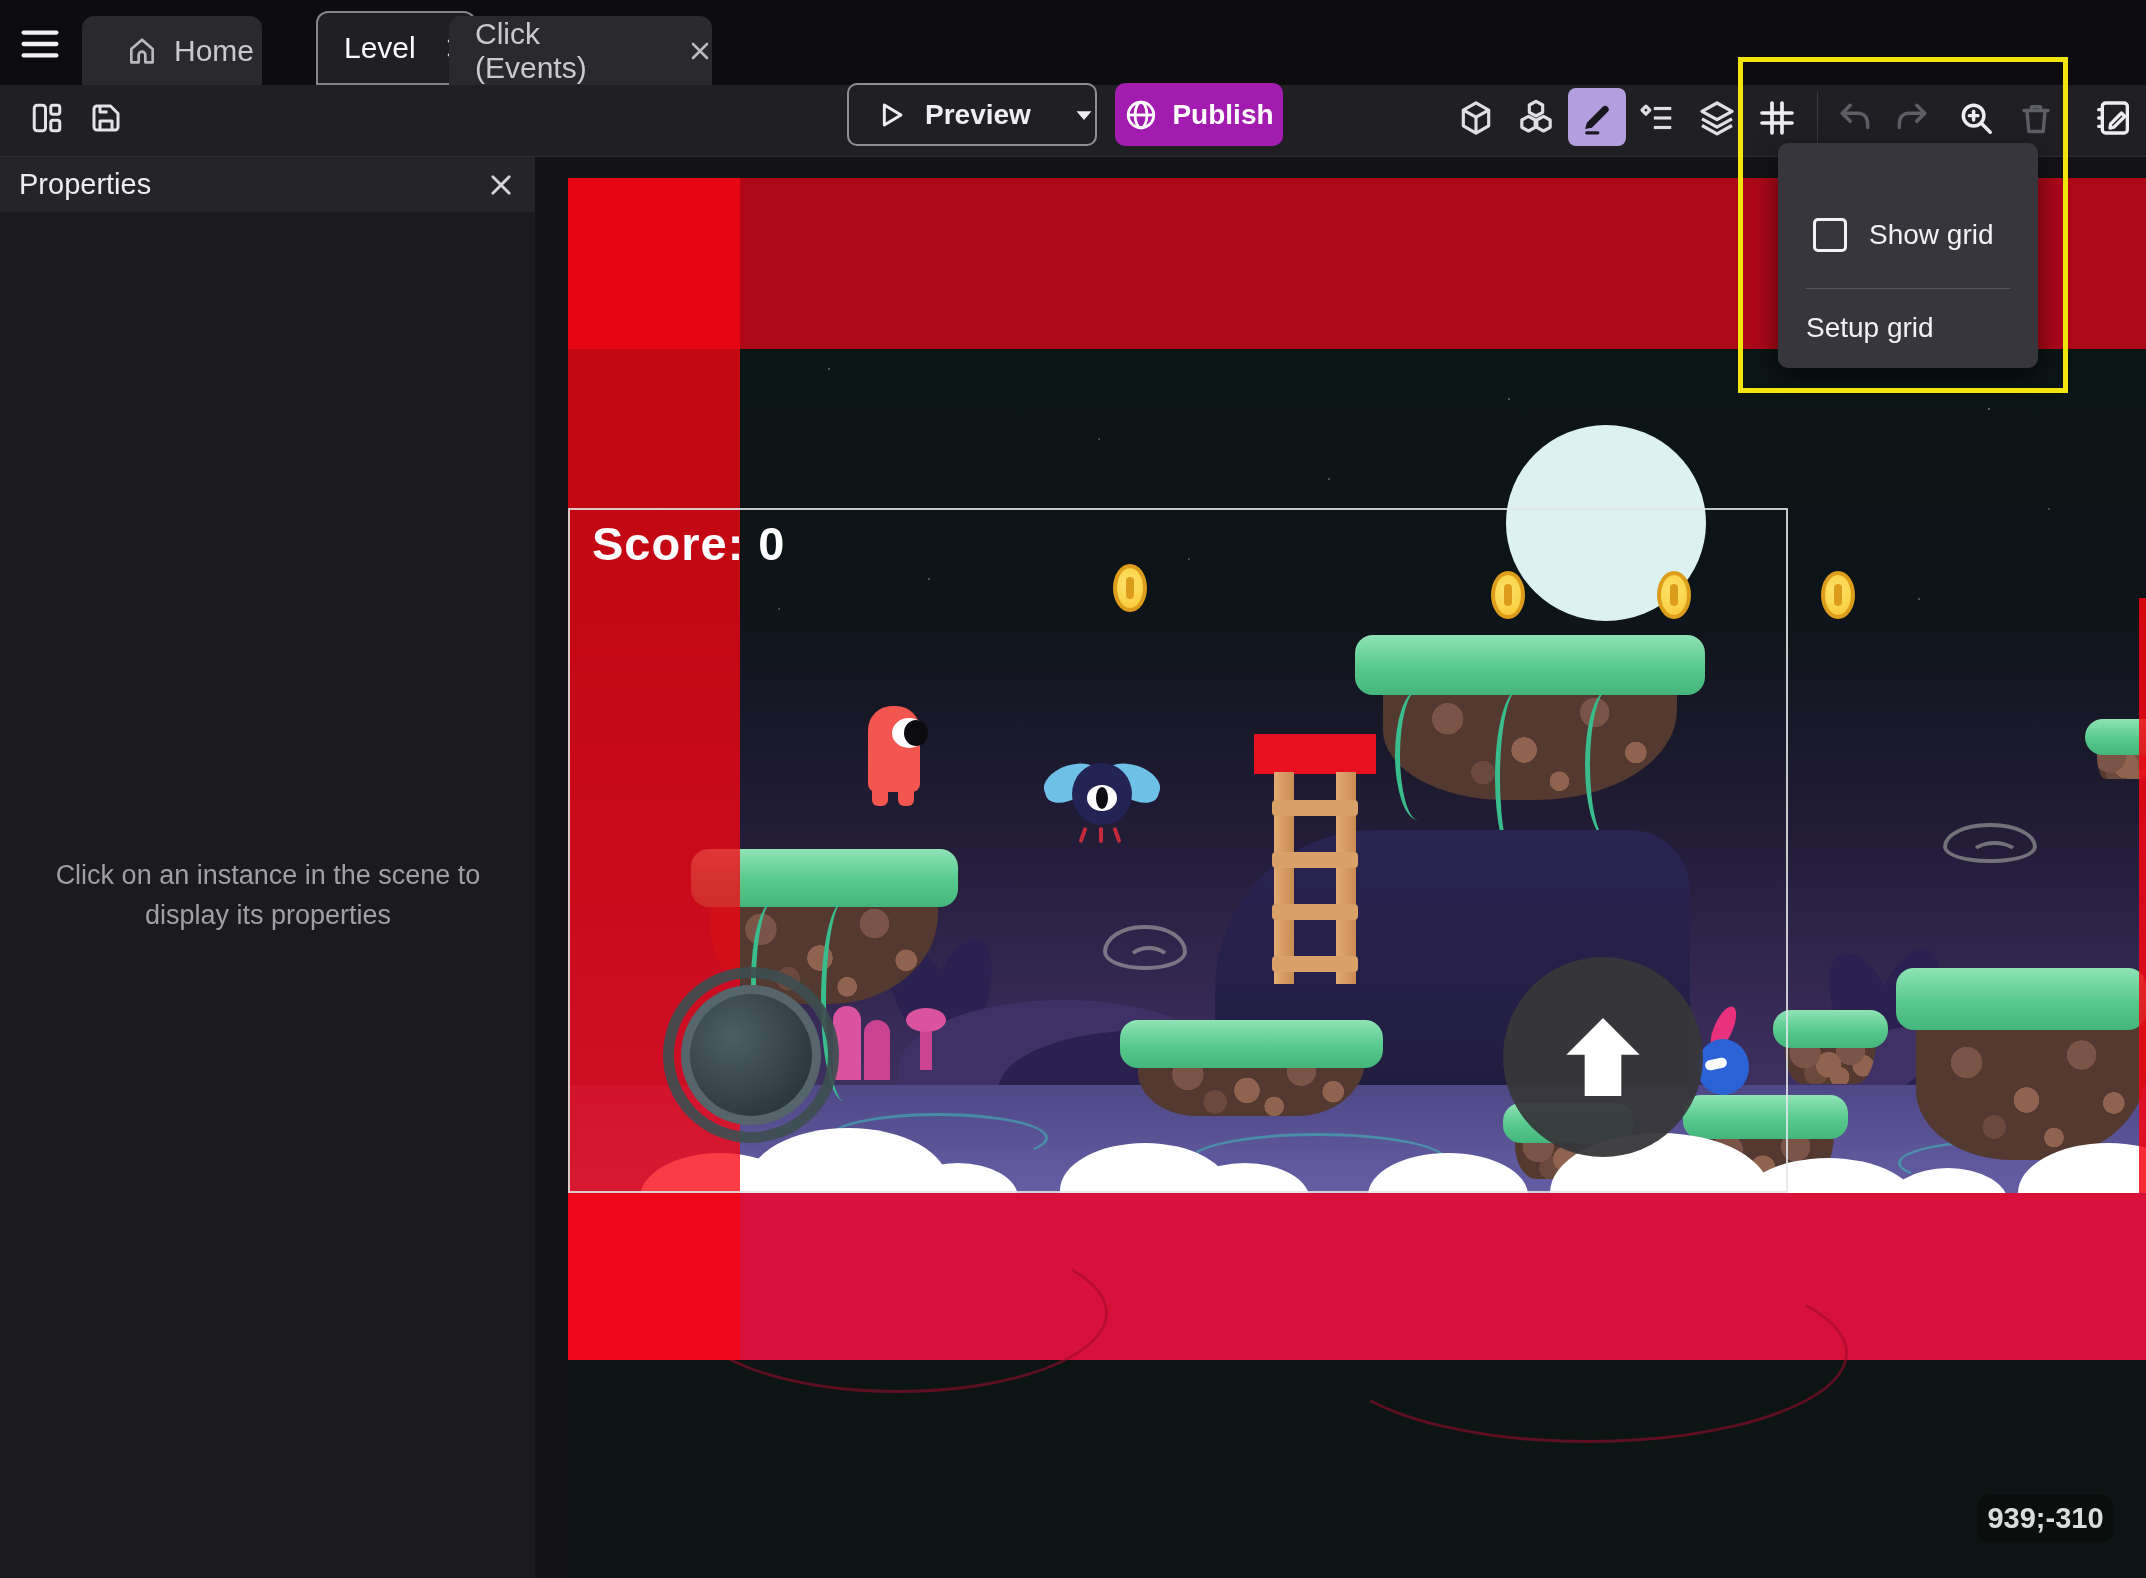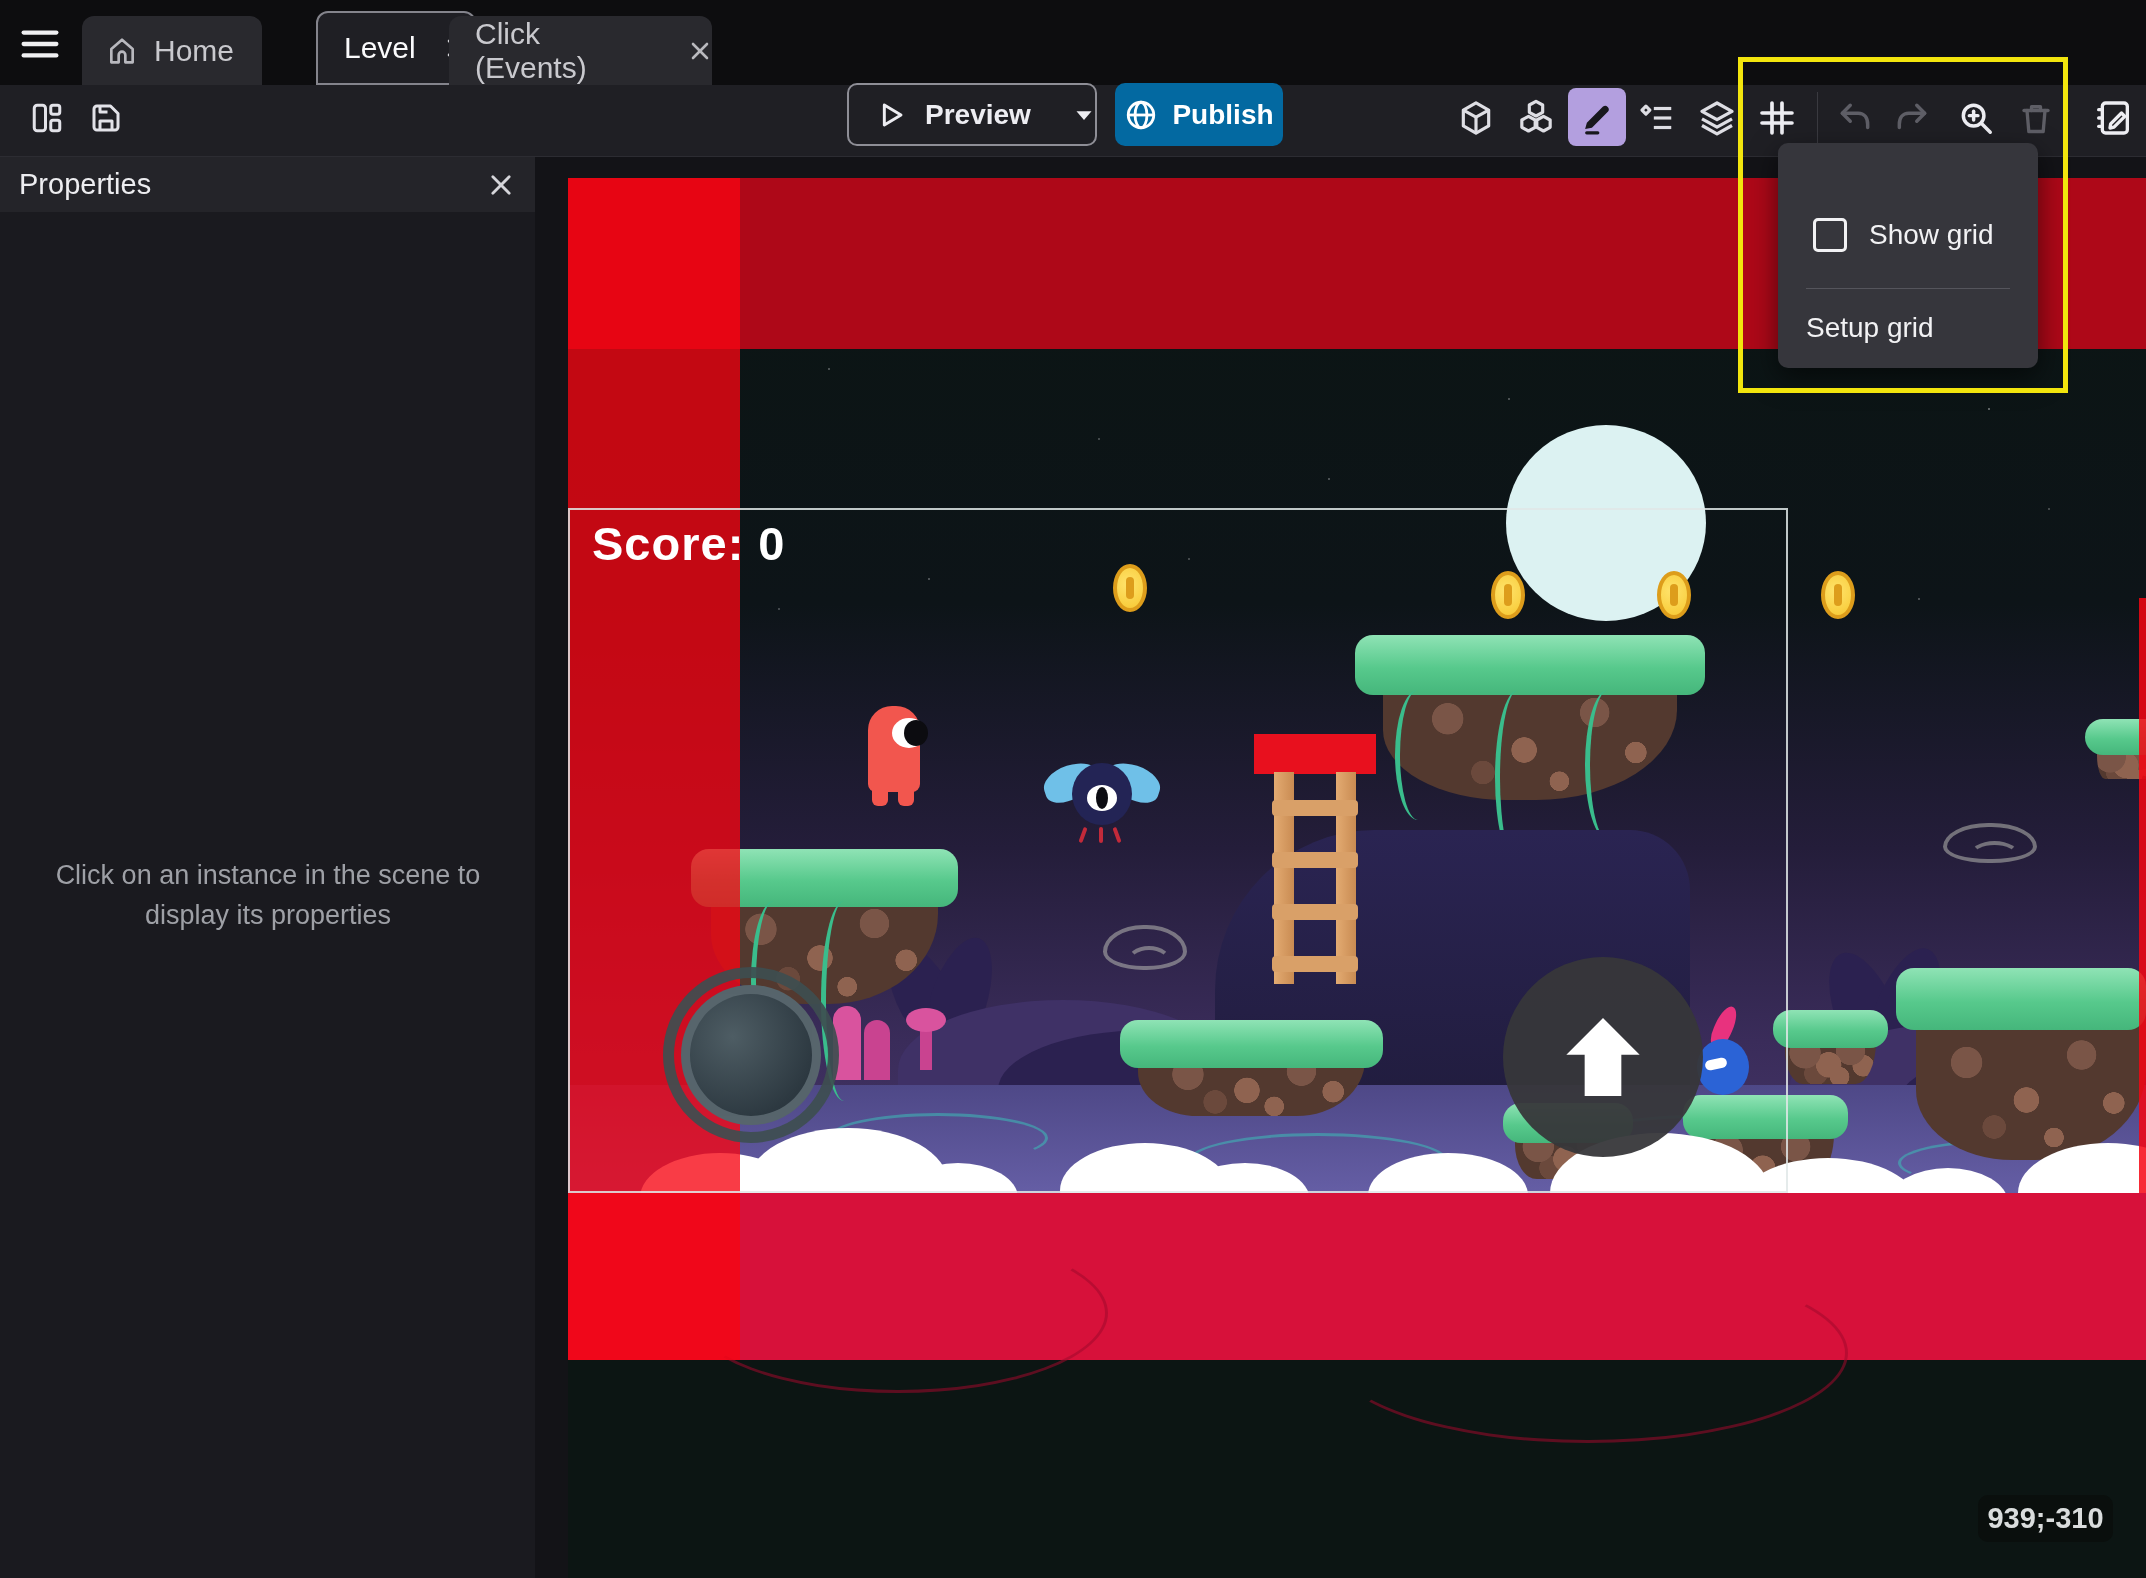--- a/index.html
+++ b/index.html
@@ -14,21 +14,21 @@
   .tab.active { top:11px; height:74px; background:#1f1f24; border:2px solid #84848c; color:#fafafc; }
   .tab .xbtn { margin-left:28px; opacity:.9; cursor:pointer; }
 
   
   #toolbar { position:absolute; left:0; top:85px; width:2146px; height:72px; background:#1f1f24; border-bottom:1px solid #2c2c32; }
   .icon-btn { position:absolute; top:94px; width:48px; height:48px; display:flex; align-items:center; justify-content:center; cursor:pointer; border-radius:8px; }
   .tool-sel { background:#b39fdf; width:58px; height:58px; top:88px; }
   #btn-preview { position:absolute; left:847px; top:83px; width:250px; height:63px; border:2px solid #8e8e96; border-radius:10px; display:flex; align-items:center; color:#ededf2; font-size:28px; font-weight:bold; cursor:pointer; }
   #btn-preview .lbl { margin-left:18px; }
   #btn-preview .sep { width:2px; height:59px; background:#8e8e96; margin-left:22px; }
-  #btn-publish { position:absolute; left:1115px; top:83px; width:168px; height:63px; background:#0369a1; border-radius:10px; display:flex; align-items:center; justify-content:center; gap:14px; color:#fff; font-size:28px; font-weight:bold; cursor:pointer; }
+  #btn-publish { position:absolute; left:1115px; top:83px; width:168px; height:63px; background:#a21caf; border-radius:10px; display:flex; align-items:center; justify-content:center; gap:14px; color:#fff; font-size:28px; font-weight:bold; cursor:pointer; }
   .tb-divider { position:absolute; left:1817px; top:92px; width:1px; height:54px; background:#3a3a40; }
 
   
   #panel { position:absolute; left:0; top:157px; width:535px; height:1421px; background:#1a1a1f; }
   #panel-header { position:absolute; left:0; top:0; width:535px; height:55px; background:#242429; display:flex; align-items:center; }
   #panel-title { margin-left:19px; color:#ededf0; font-size:29px; }
   #panel-close { position:absolute; right:20px; top:14px; cursor:pointer; }
   #panel-msg { position:absolute; left:28px; top:698px; width:480px; text-align:center; color:#9ea0a6; font-size:27px; line-height:40px; }
 
   
@@ -115,21 +115,21 @@
 <div id="topbar">
   <div id="hamburger">
     <svg width="42" height="36" viewBox="0 0 24 22">
         <g stroke="#f0f0f2" stroke-width="2.6" stroke-linecap="round">
           <line x1="2" y1="4" x2="22" y2="4"></line>
           <line x1="2" y1="11" x2="22" y2="11"></line>
           <line x1="2" y1="18" x2="22" y2="18"></line>
         </g>
       </svg>
   </div>
-  <div class="tab" style="left:82px; width:180px;">
+  <div class="tab" style="left:82px; width:180px;padding-left:20px;">
     <span style="margin-left:24px;">
       <svg width="32" height="32" viewBox="0 0 24 24" fill="none" stroke="#b8b8be" stroke-width="2" stroke-linejoin="round">
           <path d="M4 10.5 L12 3.5 L20 10.5 V20.5 H14.5 V15 a2.5 2.5 0 0 0 -5 0 V20.5 H4 Z"></path>
         </svg>
     </span>
     <span style="margin-left:16px;">Home</span>
   </div>
   <div class="tab active" style="left:276px; width:160px;margin-left:40px;">
     <span style="margin-left:26px;">Level</span>
     <span class="xbtn">

